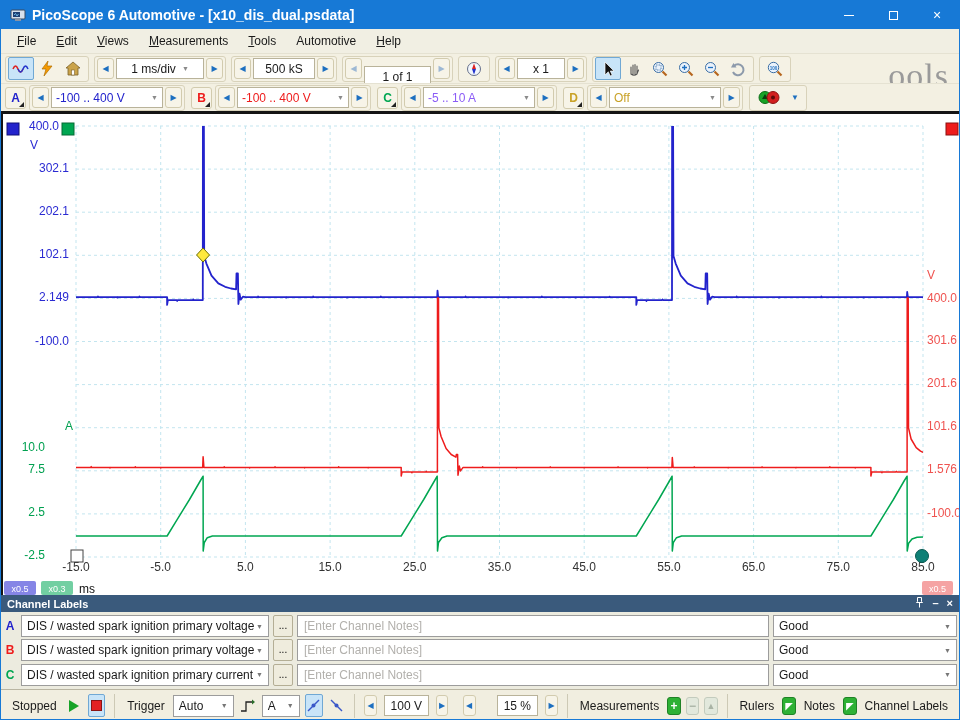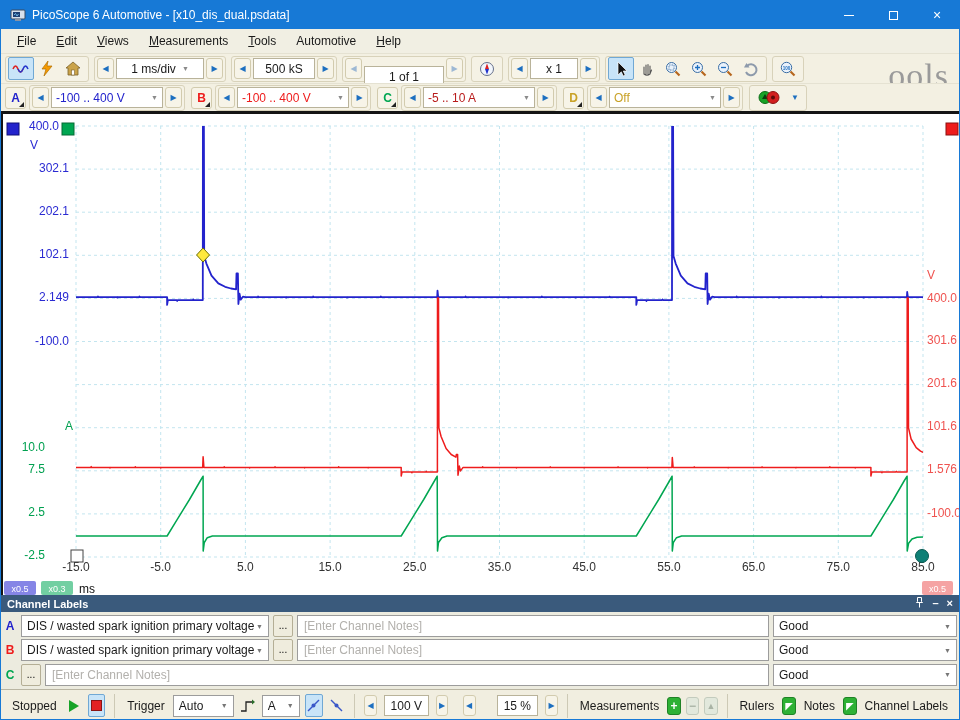--- a/index.html
+++ b/index.html
@@ -3,21 +3,21 @@
 <meta charset="utf-8">
 <style>
   * { margin:0; padding:0; box-sizing:border-box; }
   html,body { width:960px; height:720px; }
   body { font-family:"Liberation Sans", sans-serif; font-size:12px; color:#1a1a1a; background:#fff; }
   .window { width:960px; height:720px; display:flex; flex-direction:column; border:1px solid #1779d6; background:#f3f0e2; overflow:hidden; }
 
   
   .titlebar { height:28px; background:#1779d6; color:#fff; display:flex; align-items:center; flex:0 0 auto; }
   .app-icon { margin:0 6px 0 9px; display:flex; }
-  .title-text { font-size:12px; }
+  .title-text { font-size:14px;font-weight:bold; }
   .win-controls { margin-left:auto; display:flex; height:100%; }
   .win-btn { width:44px; display:flex; align-items:center; justify-content:center; color:#fff; }
   .glyph-min { width:10px; height:1px; background:#fff; }
   .glyph-max { width:9px; height:9px; border:1px solid #fff; }
   .glyph-close { font-size:14px; line-height:1; }
 
   
   .menubar { height:24px; background:#f1efe3; display:flex; align-items:center; padding-left:6px; flex:0 0 auto; }
   .menu-item { padding:4px 10px; cursor:default; }
 
@@ -145,21 +145,21 @@
     </div>
     <div class="tb-frame">
       <span class="spin-arrow">◀</span>
       <div class="spin-field" style="width:62px;">
           <span>500 kS</span>
         </div>
       <span class="spin-arrow">▶</span>
     </div>
     <div class="tb-frame">
       <span class="spin-arrow dim">◀</span>
-      <div class="spin-field" style="width:80px;margin-top:16px;">
+      <div class="spin-field" style="width:67px;margin-top:16px;">
           <span>1 of 1</span>
         </div>
       <span class="spin-arrow dim">▶</span>
     </div>
     <div class="tb-frame">
       <div class="tb-btn">
         <svg width="16" height="16" viewBox="0 0 16 16">
             <circle cx="8" cy="8" r="6.5" fill="#f2f6fc" stroke="#66708a" stroke-width="1"></circle>
             <polygon points="8,2.5 10,8 6,8" fill="#d22"></polygon>
             <polygon points="8,13.5 10,8 6,8" fill="#23c"></polygon>
@@ -263,21 +263,21 @@
     </div>
   </div>
 
   <div class="ch-group">
     <div class="ch-btn">
             <span class="ch-letter" style="color: rgb(0, 166, 81);">C</span>
           </div>
     <div class="tb-frame" style="margin-right:0;">
       <span class="spin-arrow">◀</span>
       <div class="spin-field ch-field">
-              <span class="ch-range" style="color: #b91c1c;">-5 .. 10 A</span>
+              <span class="ch-range" style="color: #8b5cf6;">-5 .. 10 A</span>
               <span class="dd">▼</span>
             </div>
       <span class="spin-arrow">▶</span>
     </div>
   </div>
 
   <div class="ch-group">
     <div class="ch-btn">
             <span class="ch-letter" style="color: rgb(201, 162, 39);">D</span>
           </div>
@@ -427,20 +427,24 @@
     <button class="cl-more">...</button>
     <input class="cl-notes" placeholder="[Enter Channel Notes]" style="">
     <div class="cl-combo cl-good">
             <span class="txt cl-status">Good</span>
             <span class="dd">▼</span>
           </div>
   </div>
 
   <div class="cl-row">
     <span class="cl-letter" style="color: rgb(0, 166, 81);">C</span>
+    <div class="cl-combo">
+            <span class="txt cl-label">DIS / wasted spark ignition primary current</span>
+            <span class="dd">▼</span>
+          </div>
     <button class="cl-more">...</button>
     <input class="cl-notes" placeholder="[Enter Channel Notes]" style="">
     <div class="cl-combo cl-good">
             <span class="txt cl-status">Good</span>
             <span class="dd">▼</span>
           </div>
   </div>
 </div>
   </div>
 

